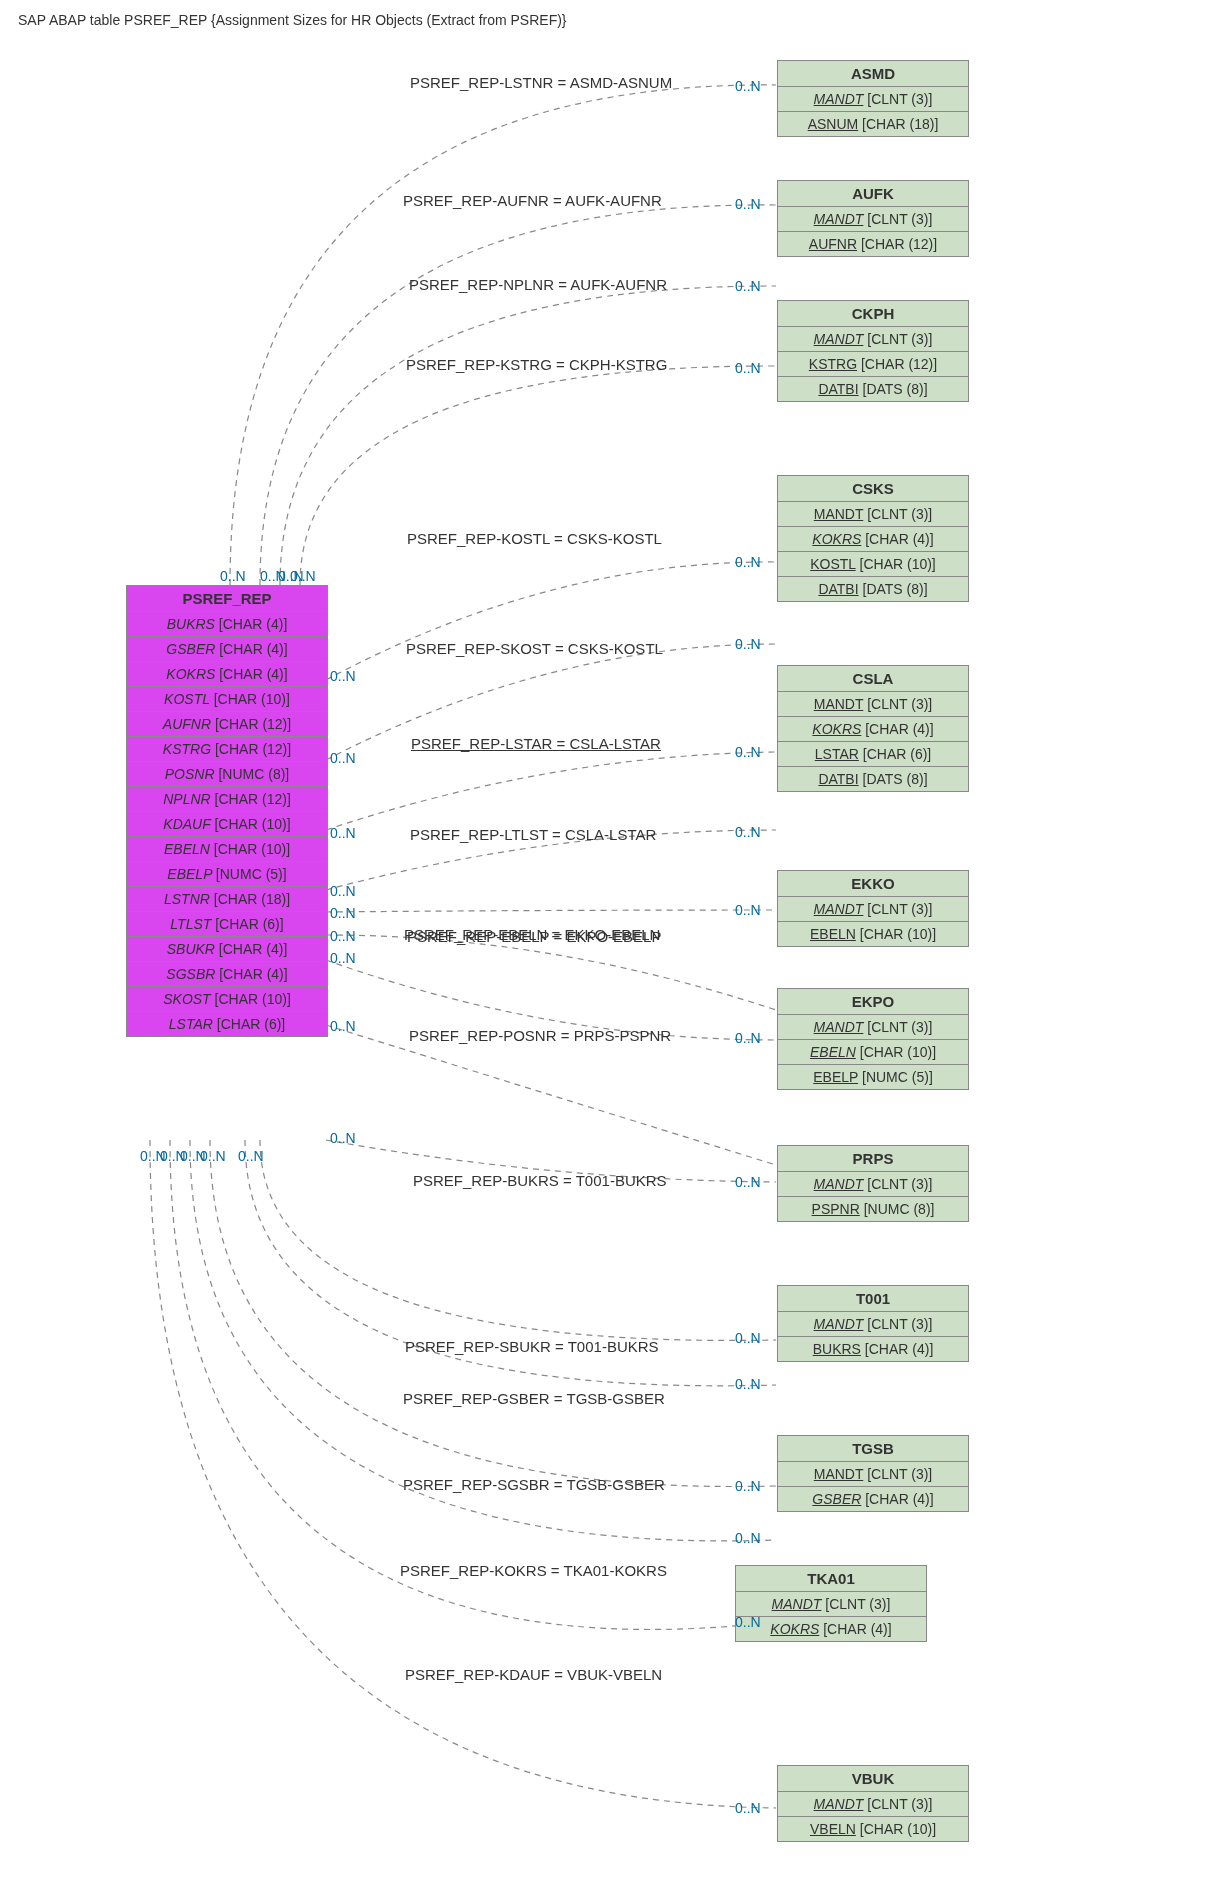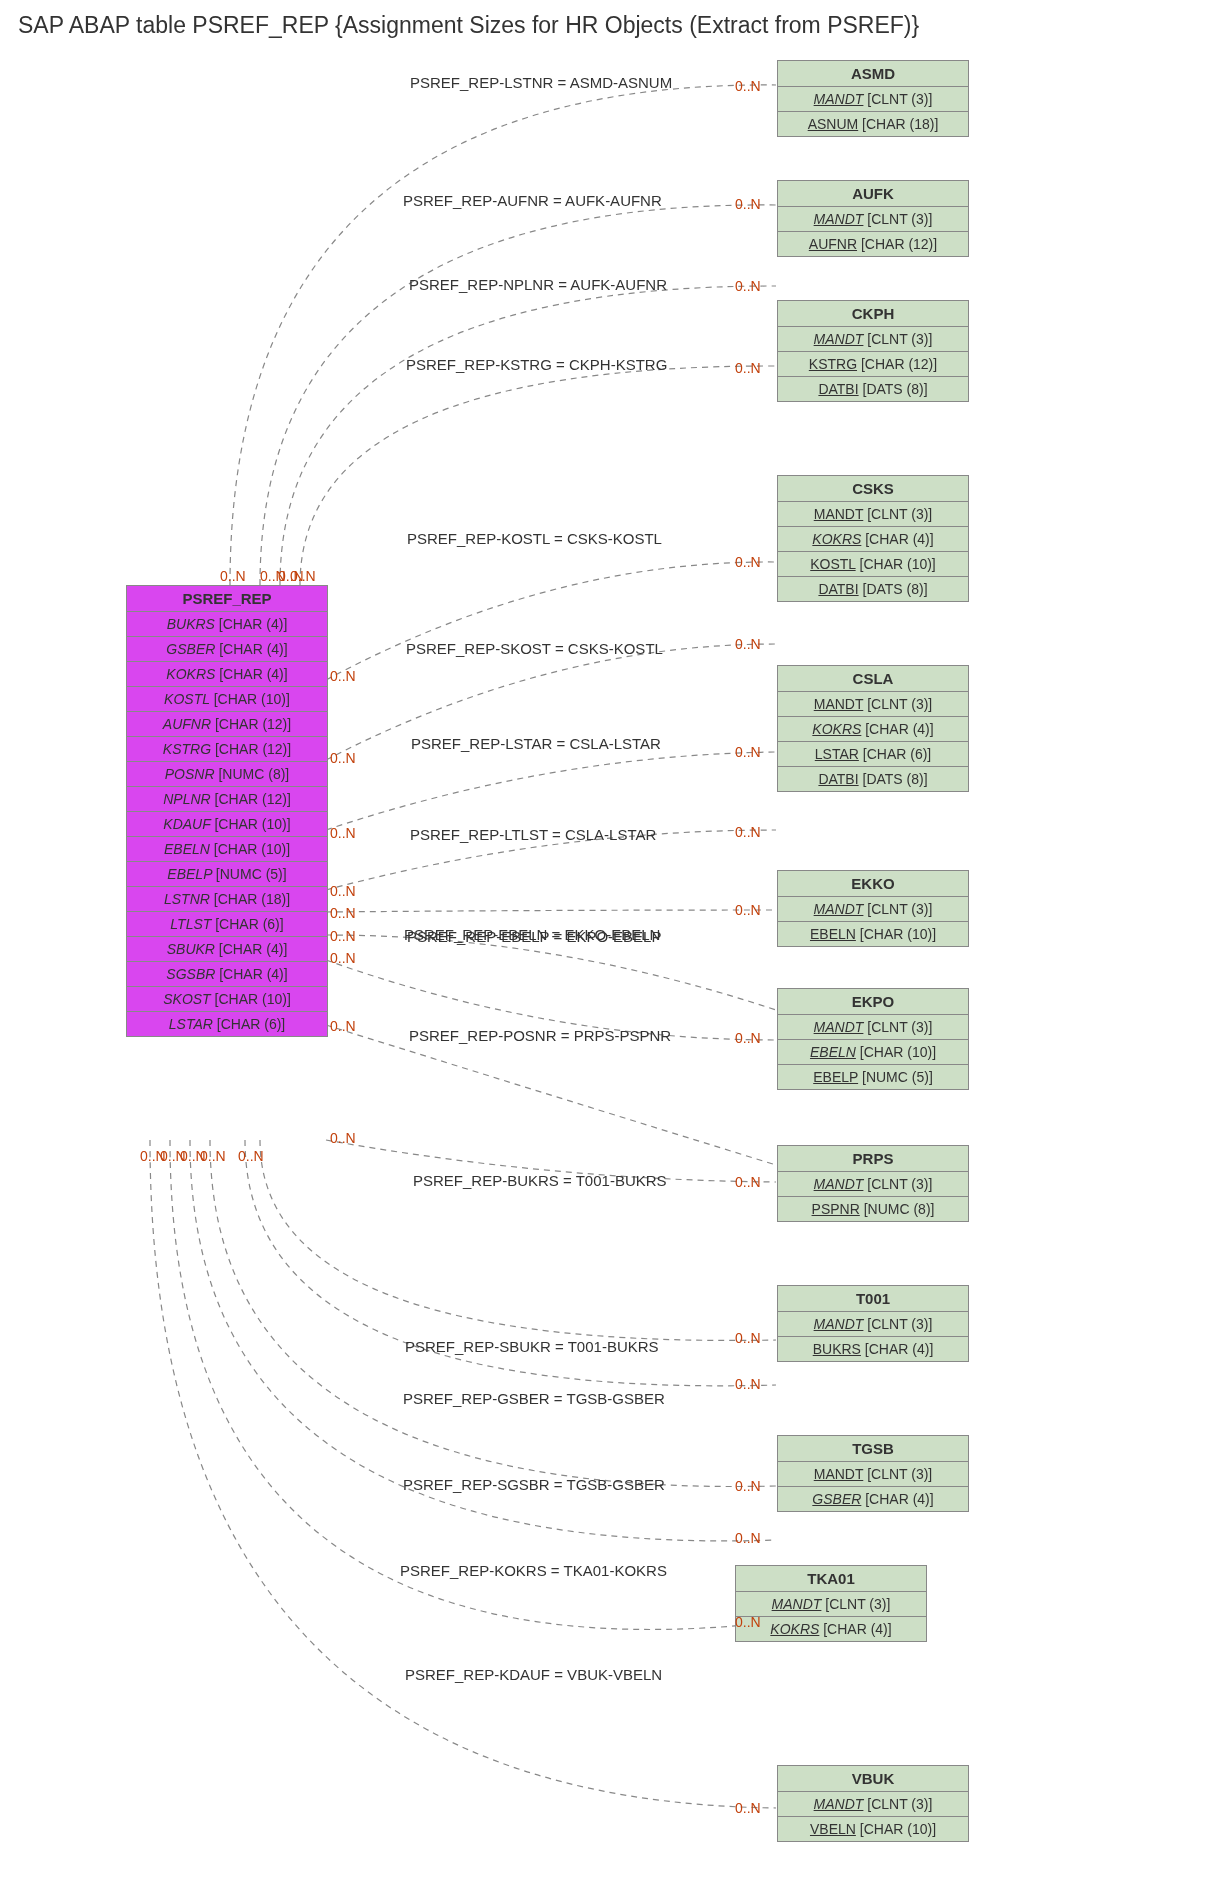--- a/index.html
+++ b/index.html
@@ -1,27 +1,27 @@
 <!DOCTYPE html>
 <html><head>
 <meta charset="utf-8">
 <style>
 html,body{margin:0;padding:0;font-family:Arial,Helvetica,sans-serif;font-size:15px;color:#333;background:#fff}
 .page{position:relative;width:1212px;height:1893px}
-.title{position:absolute;left:18px;top:12px;font-size:23px}
+.title{position:absolute;left:18px;top:12px;font-size:14px}
 .tbl{position:absolute;border:1px solid #888;text-align:center}
 .tbl-head{font-weight:bold;padding:4px 10px;border-bottom:1px solid #888}
 .tbl-row{padding:4px 10px;border-bottom:1px solid #888;font-size:14px}
 .tbl-row:last-child{border-bottom:none}
 .green{background:#cddfc6}
 .orange{background:#d946ef}
 .it{font-style:italic}
 .ul{text-decoration:underline}
 .rel{position:absolute;font-size:15px}
-.card{position:absolute;font-size:14px;color:#c2410c}
+.card{position:absolute;font-size:14px;color:#0369a1}
 svg{position:absolute;left:0;top:0;pointer-events:none}
 </style>
 </head>
 <body>
 
 <div class="page">
 
   <div class="title">SAP ABAP table PSREF_REP {Assignment Sizes for HR Objects (Extract from PSREF)}</div>
 
   <svg width="1212" height="1893">
@@ -143,21 +143,21 @@
       </div>
     </div>
 
   <div id="relations">
       <div class="rel" style="left: 410px; top: 74px;">PSREF_REP-LSTNR = ASMD-ASNUM</div>
       <div class="rel" style="left: 403px; top: 192px;">PSREF_REP-AUFNR = AUFK-AUFNR</div>
       <div class="rel" style="left: 409px; top: 276px;">PSREF_REP-NPLNR = AUFK-AUFNR</div>
       <div class="rel" style="left: 406px; top: 356px;">PSREF_REP-KSTRG = CKPH-KSTRG</div>
       <div class="rel" style="left: 407px; top: 530px;">PSREF_REP-KOSTL = CSKS-KOSTL</div>
       <div class="rel" style="left: 406px; top: 640px;">PSREF_REP-SKOST = CSKS-KOSTL</div>
-      <div class="rel" style="left: 411px; top: 735px;">PSREF_REP-LSTAR = CSLA-LSTAR</div>
+      <div class="rel" style="left: 411px; top: 735px; text-decoration: underline;">PSREF_REP-LSTAR = CSLA-LSTAR</div>
       <div class="rel" style="left: 410px; top: 826px;">PSREF_REP-LTLST = CSLA-LSTAR</div>
       <div class="rel" style="left: 404px; top: 902px; margin-top: 24px;">PSREF_REP-EBELN = EKKO-EBELN</div>
       <div class="rel" style="left: 407px; top: 928px;">PSREF_REP-EBELP = EKPO-EBELP</div>
       <div class="rel" style="left: 409px; top: 1027px;">PSREF_REP-POSNR = PRPS-PSPNR</div>
       <div class="rel" style="left: 405px; top: 1172px; margin-left: 8px;">PSREF_REP-BUKRS = T001-BUKRS</div>
       <div class="rel" style="left: 405px; top: 1330px; margin-top: 8px;">PSREF_REP-SBUKR = T001-BUKRS</div>
       <div class="rel" style="left: 403px; top: 1390px;">PSREF_REP-GSBER = TGSB-GSBER</div>
       <div class="rel" style="left: 403px; top: 1476px;">PSREF_REP-SGSBR = TGSB-GSBER</div>
       <div class="rel" style="left: 400px; top: 1562px;">PSREF_REP-KOKRS = TKA01-KOKRS</div>
       <div class="rel" style="left: 405px; top: 1666px;">PSREF_REP-KDAUF = VBUK-VBELN</div>

